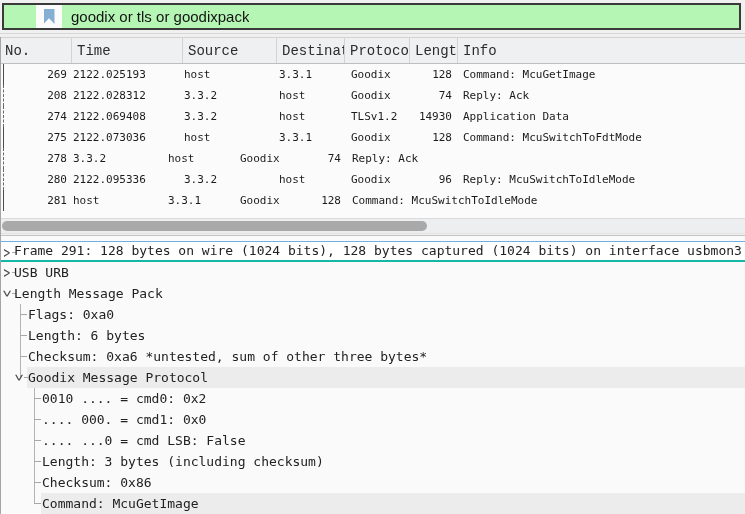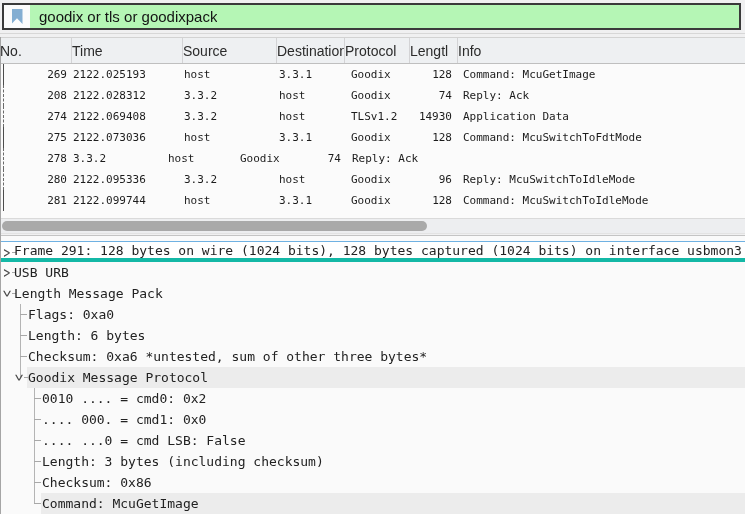--- a/index.html
+++ b/index.html
@@ -4,21 +4,21 @@
 <style>
   html,body{margin:0;padding:0;}
   body{
     width:745px;height:514px;overflow:hidden;position:relative;
     background:#f0f0f1;font-family:"Liberation Sans",sans-serif;
   }
   
   #filterbar{
     position:absolute;left:2px;top:3px;width:739px;height:27px;
     background:#b5f6b5;border:2px solid #3a3a3a;box-sizing:border-box;
-    display:flex;align-items:stretch;
+    display:flex;align-items:stretch;padding-left:32px;
   }
   #bookmarkBtn{
     width:26px;background:#fbfbfb;display:flex;align-items:center;justify-content:center;
     flex-shrink:0;
   }
   .bookmark-glyph{
     width:11px;height:15px;background:#84aed2;
     clip-path:polygon(0 0,100% 0,100% 100%,50% 62%,0 100%);
   }
   #filterText{
@@ -28,22 +28,22 @@
   #topSep{position:absolute;left:0;top:33px;width:745px;height:1px;background:#d7d7d7;}
   #leftEdge{position:absolute;left:0;top:37px;bottom:0;width:1px;background:#a5a5a5;z-index:30;}
 
   
   #header{
     position:absolute;left:0;top:37px;width:745px;height:27px;
     background:#eef0f2;border-top:1px solid #d2d2d2;border-bottom:1px solid #bfbfbf;
     box-sizing:border-box;display:flex;font-size:14px;color:#2b2b2b;
   }
   .hcell{
-    border-right:1px solid #d3d3d5;display:flex;align-items:center;
-    overflow:hidden;white-space:nowrap;box-sizing:border-box;flex-shrink:0;
+    border-right:1px solid #d3d3d5;padding-left:5px;display:flex;align-items:center;
+    overflow:hidden;white-space:nowrap;box-sizing:border-box;flex-shrink:0;font-family:Liberation Mono, monospace;
   }
   .hcell:last-child{border-right:none;flex:1;}
   .w-no{width:72px}.w-time{width:111px}.w-src{width:94px}.w-dst{width:68px}
   .w-proto{width:65px}.w-len{width:48px}
 
   
   #list{position:absolute;left:0;top:64px;width:745px;height:154px;background:#fbfbfb;}
   .prow{
     position:relative;height:21px;display:flex;align-items:center;
     font-family:"DejaVu Sans Mono",monospace;font-size:11px;color:#1c1c1c;
@@ -72,21 +72,21 @@
   #details{
     position:absolute;left:0;top:235px;width:745px;height:279px;background:#fafafa;
     border-top:1px solid #c4c4c4;box-sizing:border-box;
     font-family:"DejaVu Sans Mono",monospace;font-size:13px;color:#222;
   }
   #drows{position:absolute;left:0;top:5px;right:0;}
   .drow{position:relative;height:21px;box-sizing:border-box;}
   .drow .txt{position:absolute;top:0;height:21px;line-height:21px;white-space:pre;}
   .d0>.txt{left:14px}.d1>.txt{left:28px}.d2>.txt{left:42px}
   .drow.selected{
-    background:#ffffff;border-top:1px solid #6fb1e2;border-bottom:4px solid #14b8a6;
+    background:#ffffff;border-top:1px solid #6fb1e2;border-bottom:2px solid #14b8a6;
   }
   .drow.selected>.txt{line-height:18px;}
   .shade{position:absolute;top:0;bottom:0;right:0;background:#ececec;}
   .d1>.shade{left:27px}.d2>.shade{left:41px}
   .chev{position:absolute;top:0;width:11px;height:21px;color:#4c4c4c;}
   .d0>.chev{left:2px}.d1>.chev{left:14px}
   .chev::before{
     content:">";position:absolute;left:1px;top:0;line-height:21px;font-size:13px;
     display:inline-block;transform:scale(0.85,1.2);transform-origin:50% 50%;
   }
@@ -175,21 +175,20 @@
     <span class="c time">2122.095336</span>
     <span class="c src">3.3.2</span>
     <span class="c dst">host</span>
     <span class="c proto">Goodix</span>
     <span class="c len">96</span>
     <span class="c info">Reply: McuSwitchToIdleMode</span>
   </div>
   <div class="prow">
     <span class="pmark"></span>
     <span class="c no">281</span>
-    <span class="c time">2122.099744</span>
     <span class="c src">host</span>
     <span class="c dst">3.3.1</span>
     <span class="c proto">Goodix</span>
     <span class="c len">128</span>
     <span class="c info">Command: McuSwitchToIdleMode</span>
   </div>
 </div>
 
 <div id="hscroll">
   <div id="hthumb"></div>

